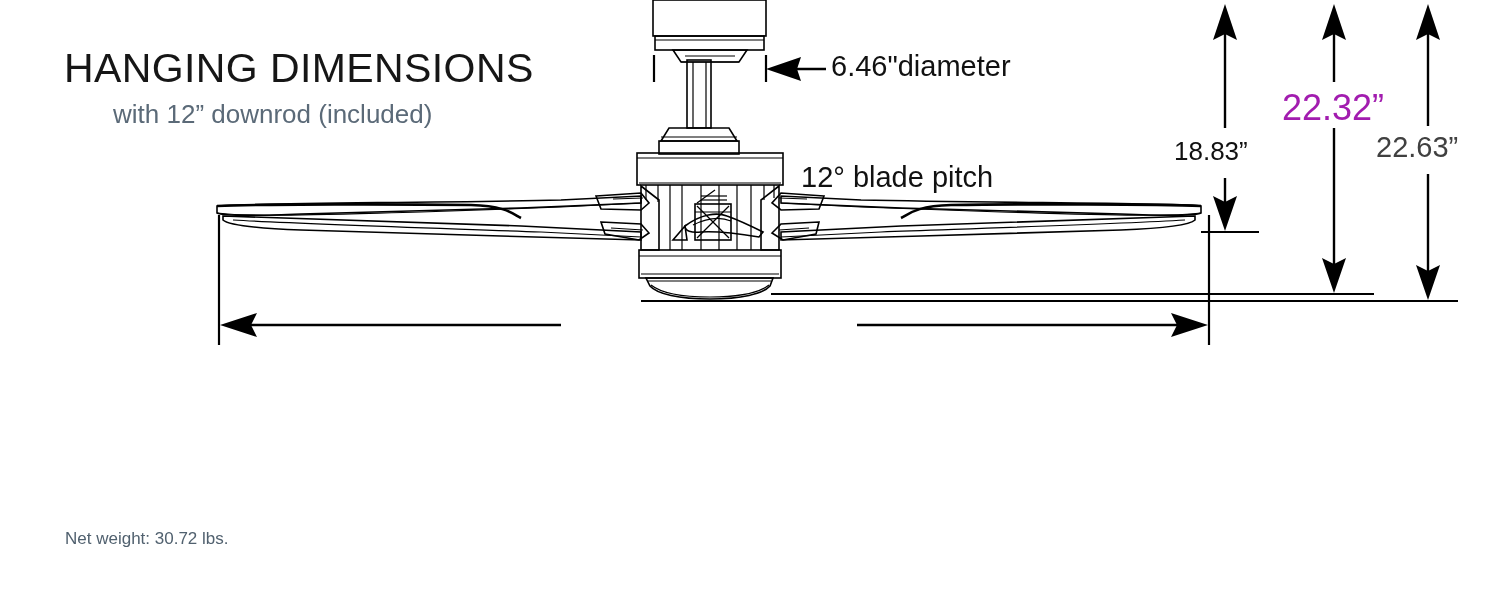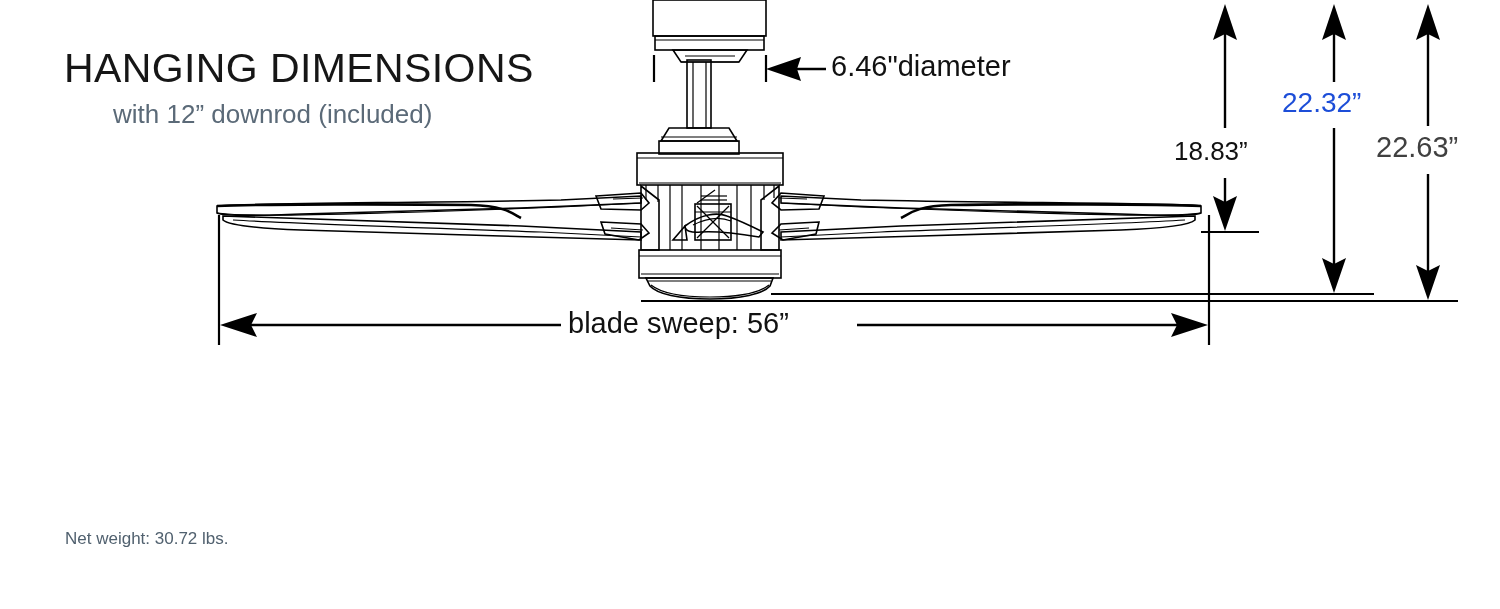--- a/index.html
+++ b/index.html
@@ -69,22 +69,22 @@
   }
   #label-h1 {
     left: 1173px;
     top: 136px;
     font-size: 26px;
     color: #111;
   }
   #label-h2 {
     left: 1281px;
     top: 87px;
-    font-size: 28px;
-    color: #1d4ed8;
+    font-size: 36px;
+    color: #a21caf;
   }
   #label-h3 {
     left: 1375px;
     top: 131px;
     font-size: 29px;
     color: #404040;
   }
   #label-weight {
     left: 64px;
     top: 529px;
@@ -255,21 +255,21 @@
       <polygon class="fillblk" points="1427,4 1439,40 1427,34 1415,40"></polygon>
       <polygon class="fillblk" points="1427,300 1439,265 1427,271 1415,265"></polygon>
     </g>
 
   </svg>
 
   <div class="txt" id="title-main">HANGING DIMENSIONS</div>
   <div class="txt" id="title-sub">with 12” downrod (included)</div>
 
   <div class="txt" id="label-diameter">6.46"diameter</div>
-  <div class="txt" id="label-sweep">blade sweep: 56”</div>
+  <div class="txt" id="label-pitch">12° blade pitch</div>
 
   <div class="txt" id="label-h1">18.83”</div>
   <div class="txt" id="label-h2">22.32”</div>
   <div class="txt" id="label-h3">22.63”</div>
 
   <div class="txt" id="label-weight">Net weight: 30.72 lbs.</div>
 
 </div>
 
 </body></html>

